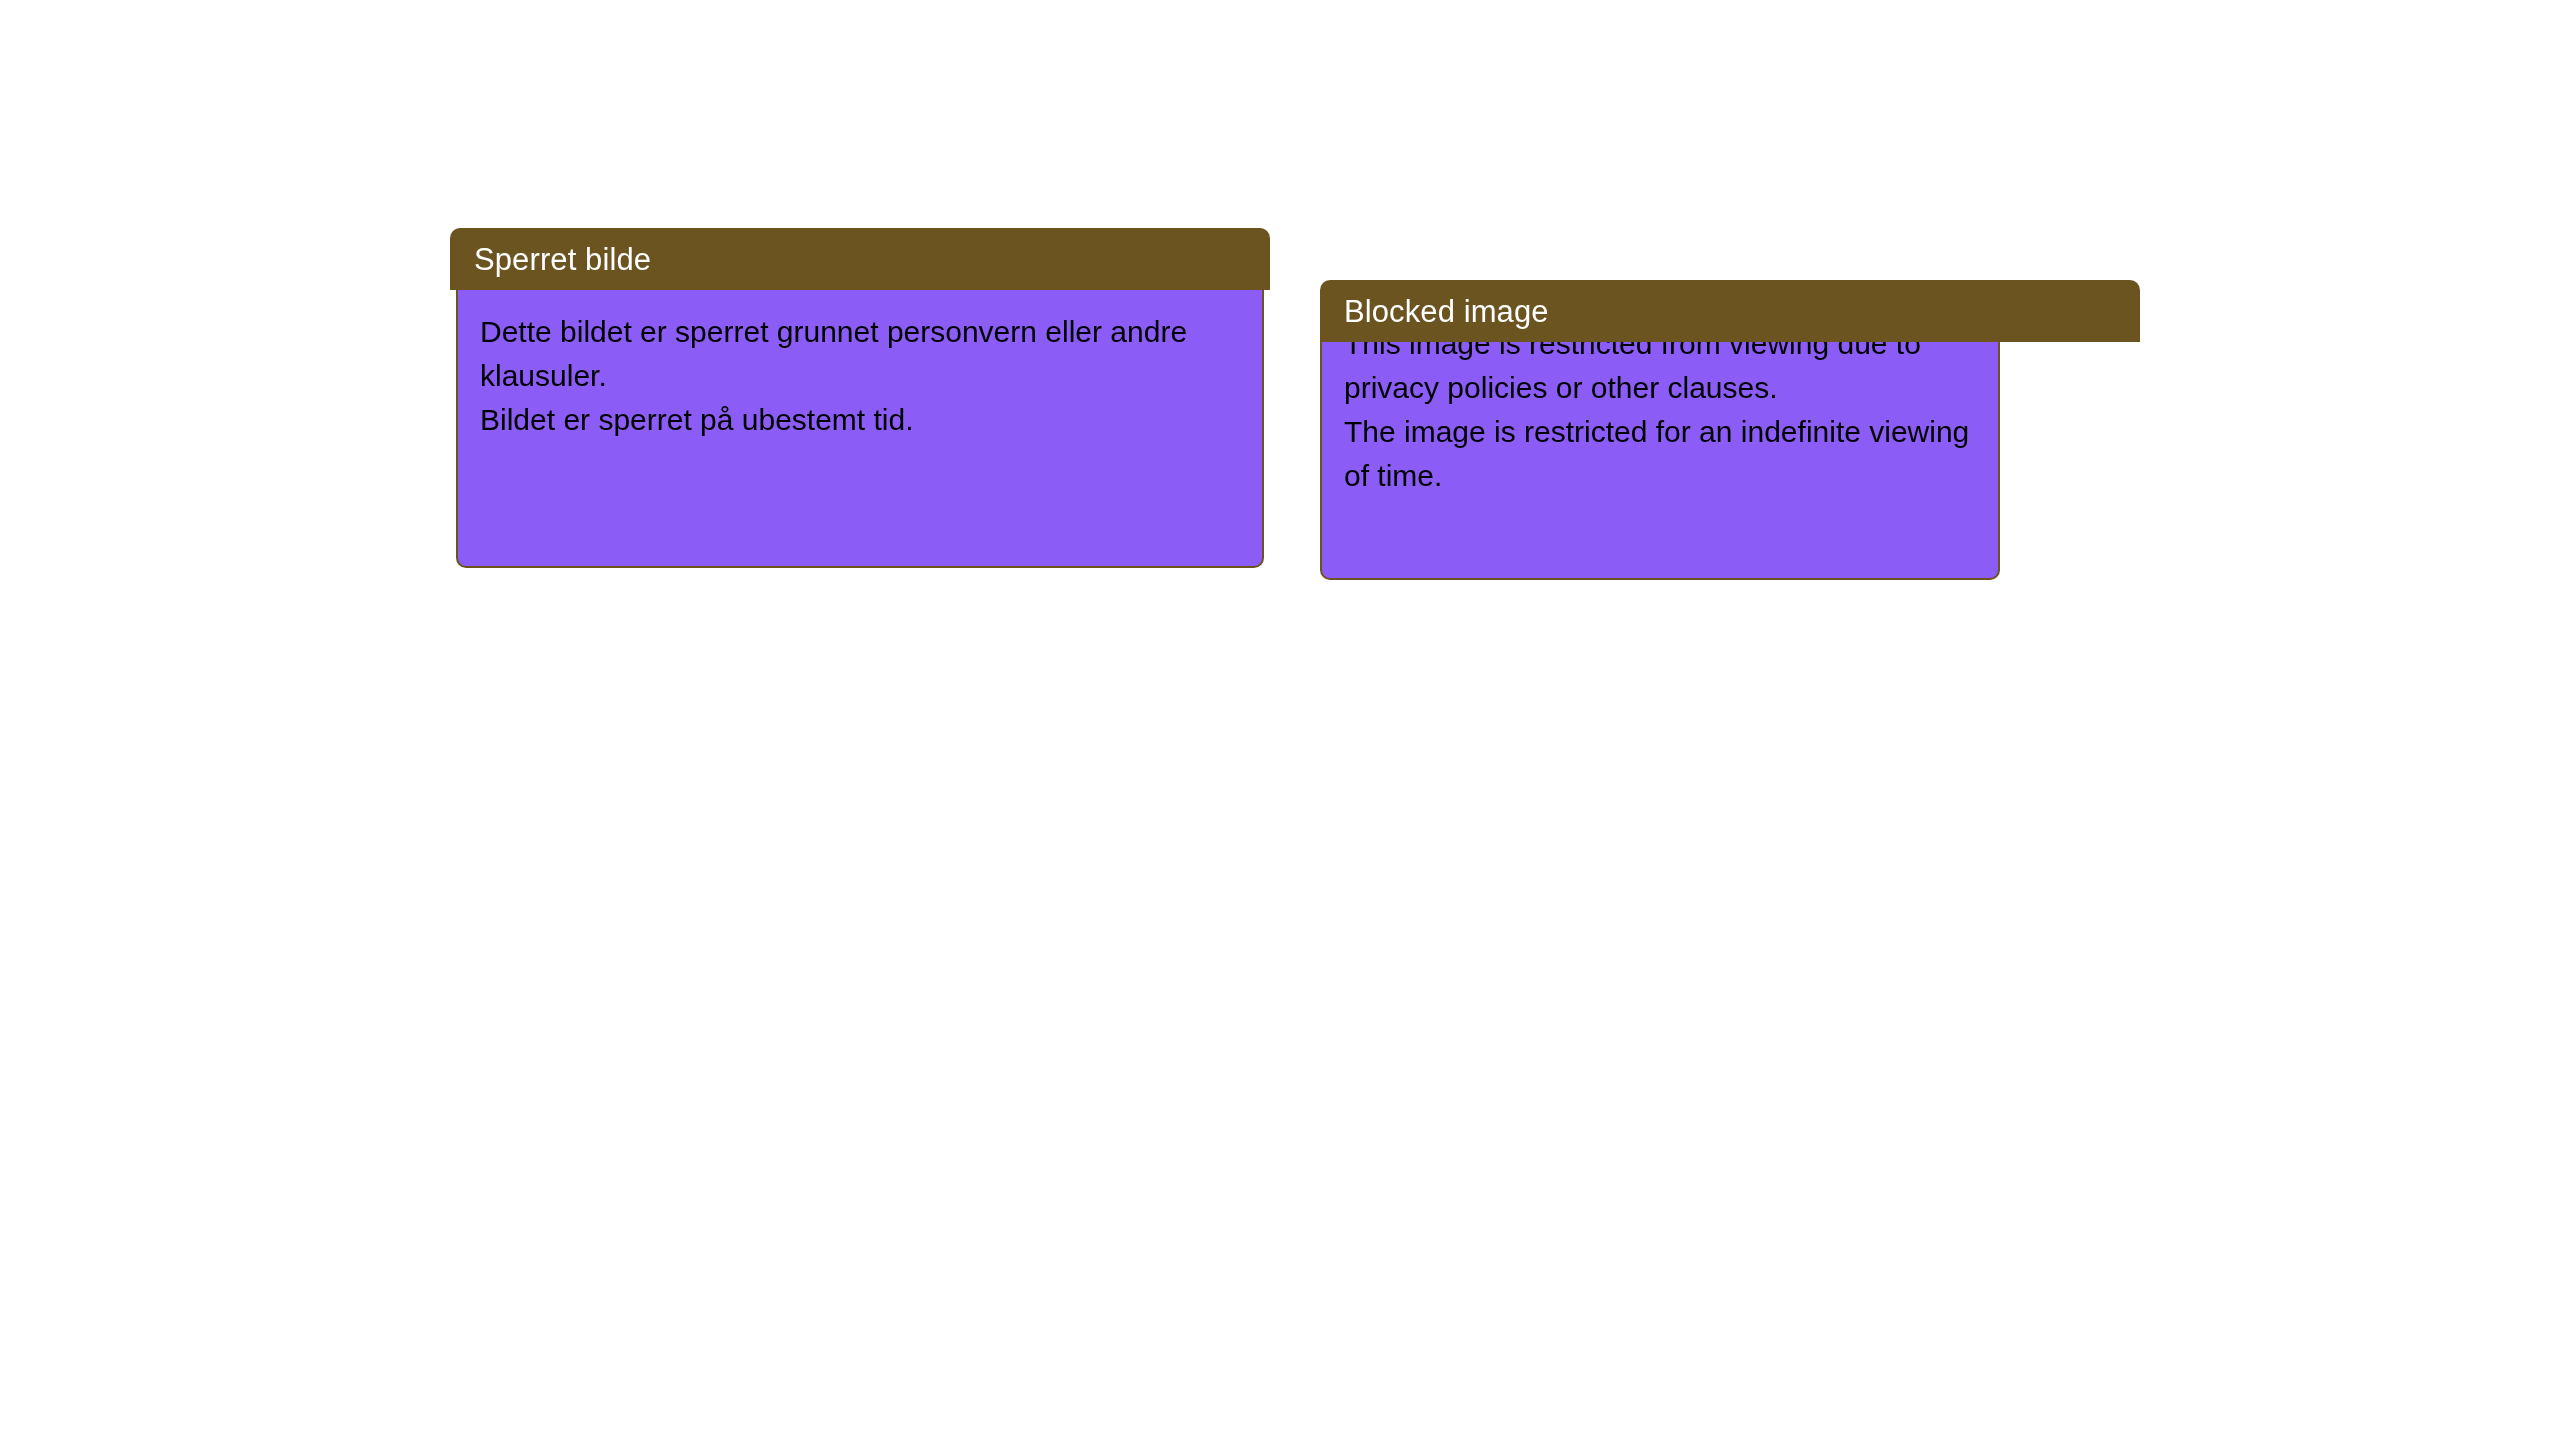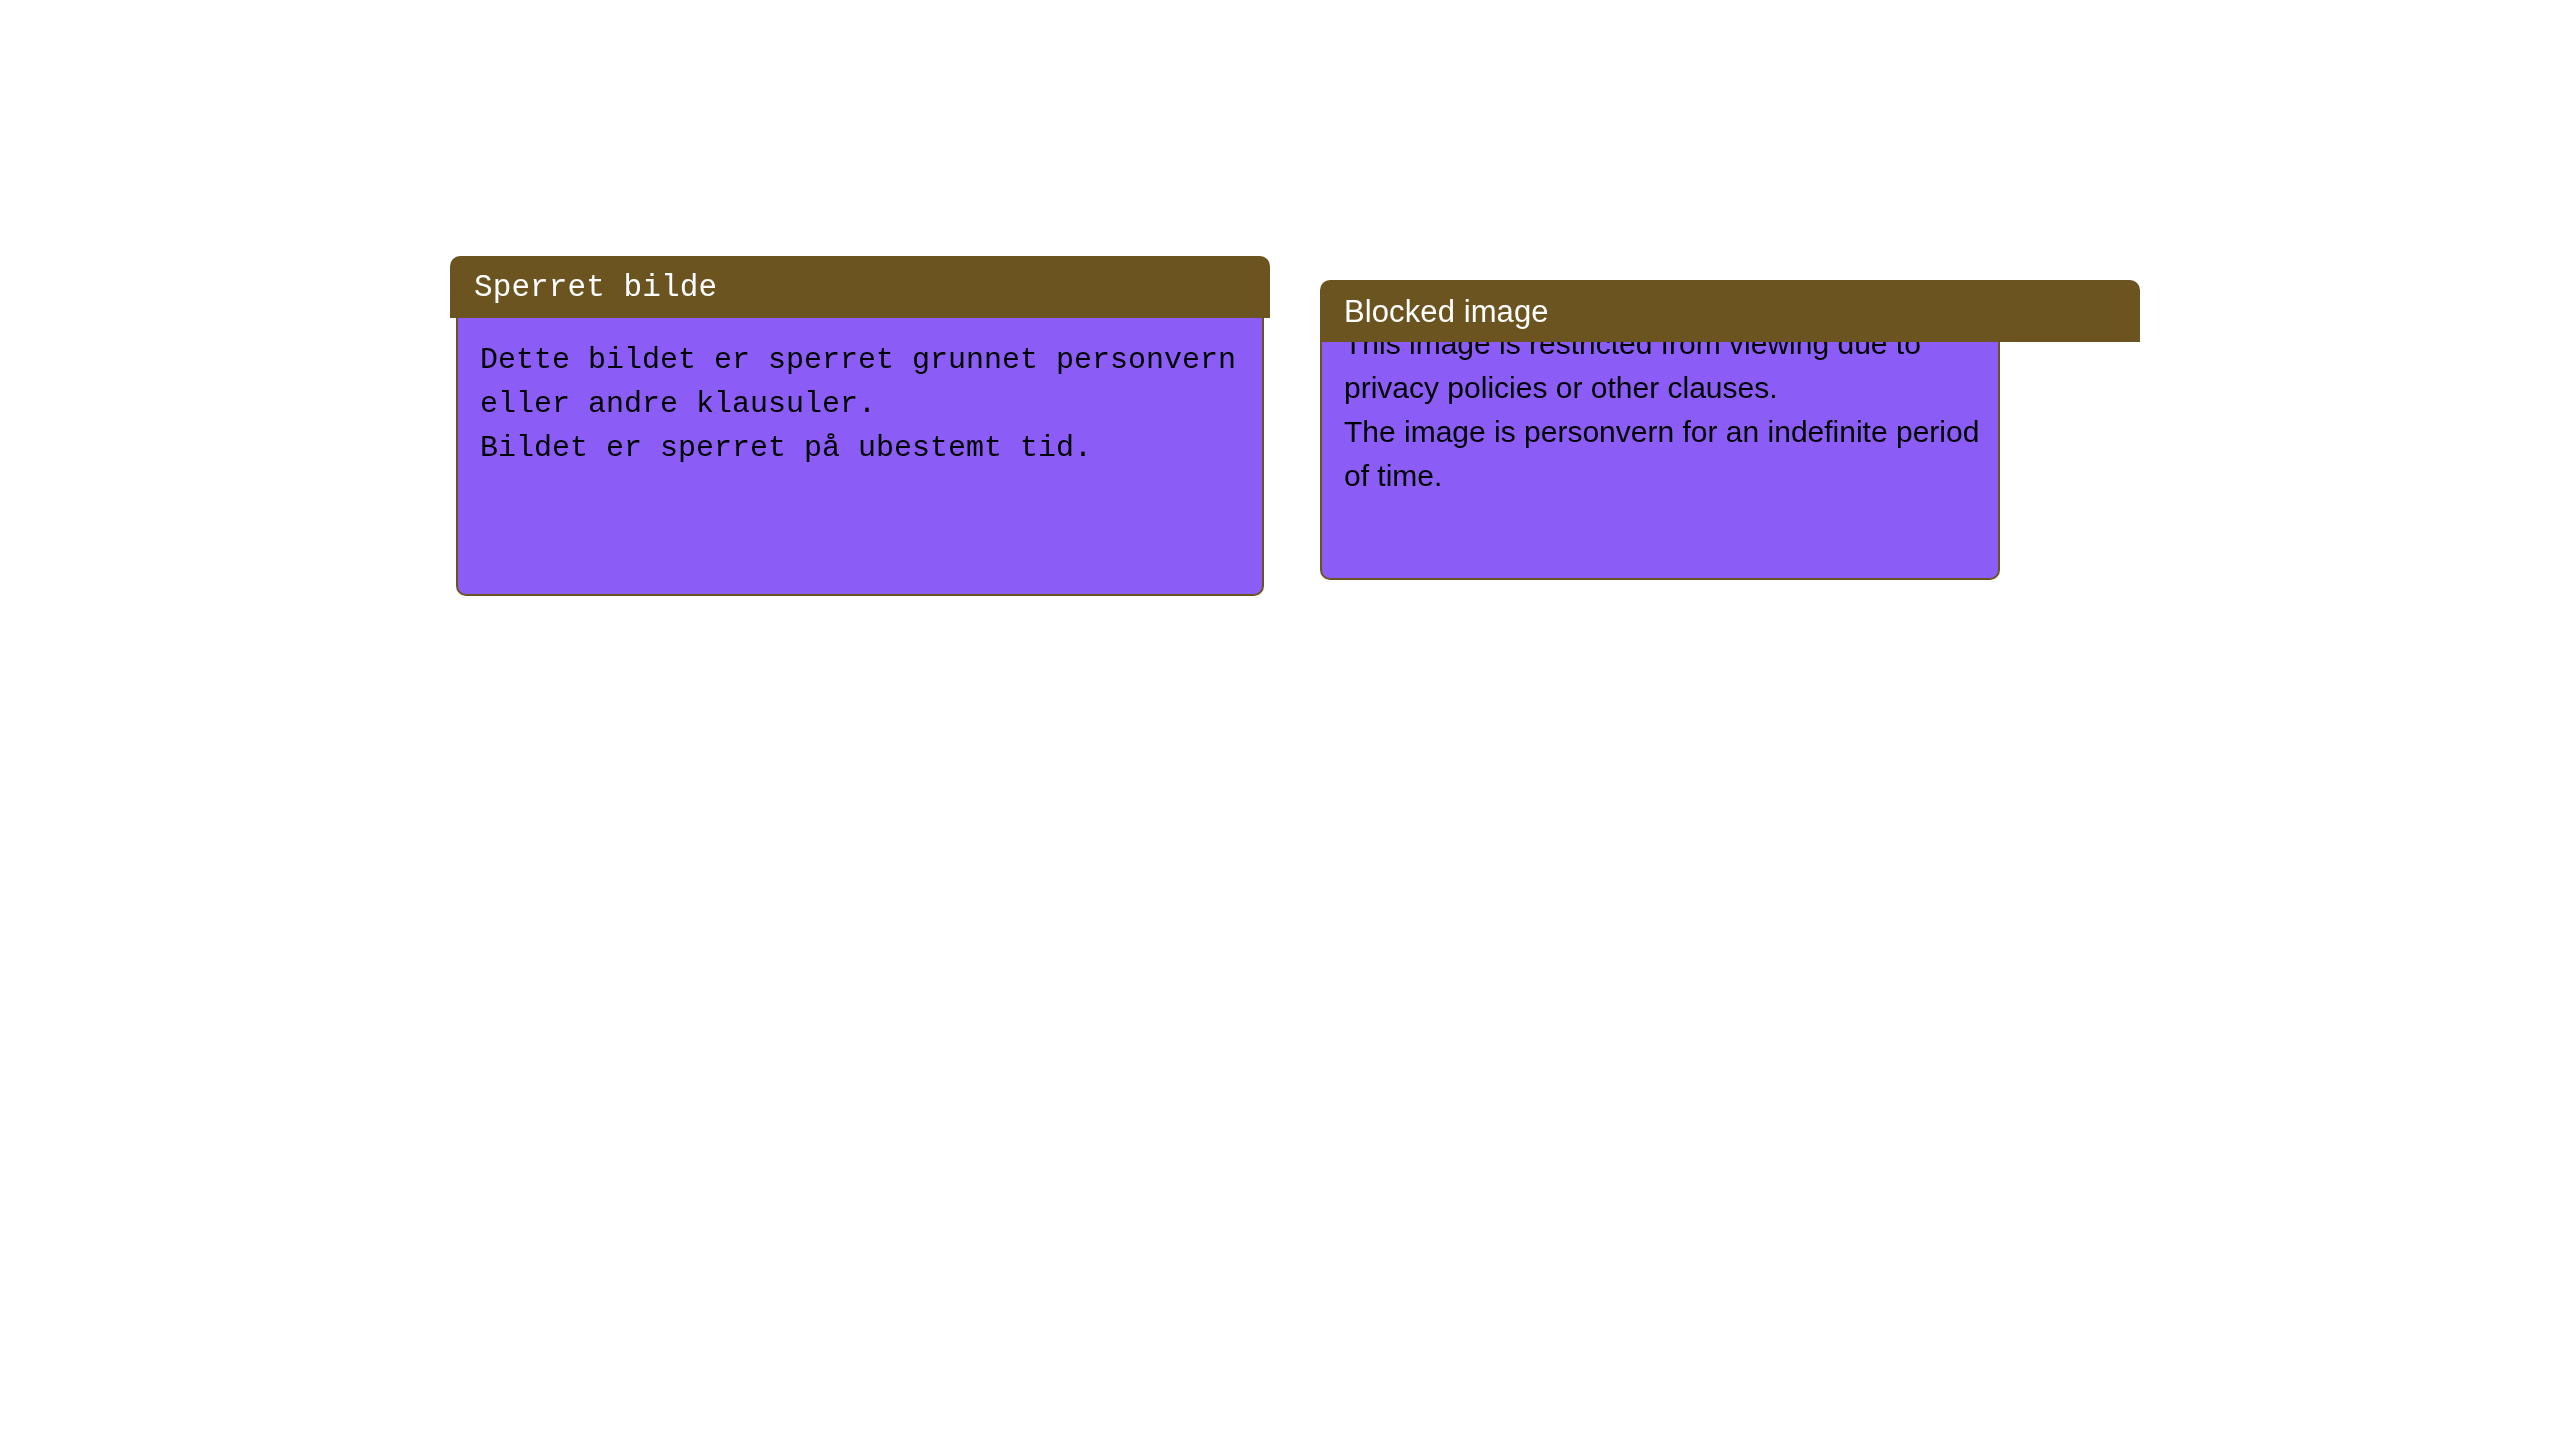--- a/index.html
+++ b/index.html
@@ -73,24 +73,23 @@
     margin: 0;
     font-weight: 400;
   }
 
   .card-paragraph + .card-paragraph {
   }
 
   
   #card-no {
     left: 450px;
-    top: 256px;
+    top: 228px;
     width: 820px;
     height: 355px;
-    font-family: Liberation Mono, monospace;
   }
   #card-no .card-header { width: 820px; }
   #card-no .card-body {
     left: 6px;
     width: 808px;
     height: 282px;
   }
 
   
   #card-en {
@@ -123,18 +122,18 @@
     </div>
   </div>
 
   <div class="notice-card" id="card-en">
     <div class="card-header">
       <span class="card-header-title">Blocked image</span>
     </div>
     <div class="card-body">
       <div class="card-body-inner">
         <p class="card-paragraph">This image is restricted from viewing due to privacy policies or other clauses.</p>
-        <p class="card-paragraph">The image is personvern for an indefinite period of time.</p>
+        <p class="card-paragraph">The image is restricted for an indefinite viewing of time.</p>
       </div>
     </div>
   </div>
 
 </div>
 
 </body></html>

